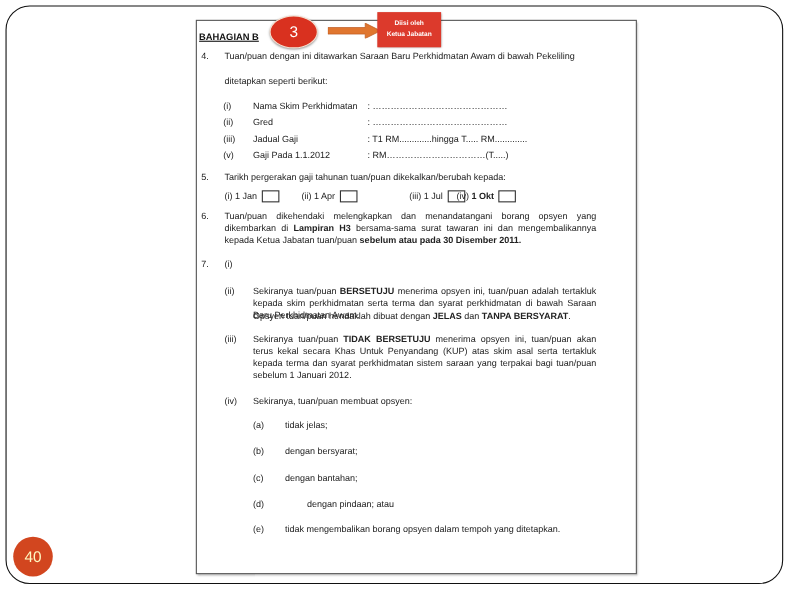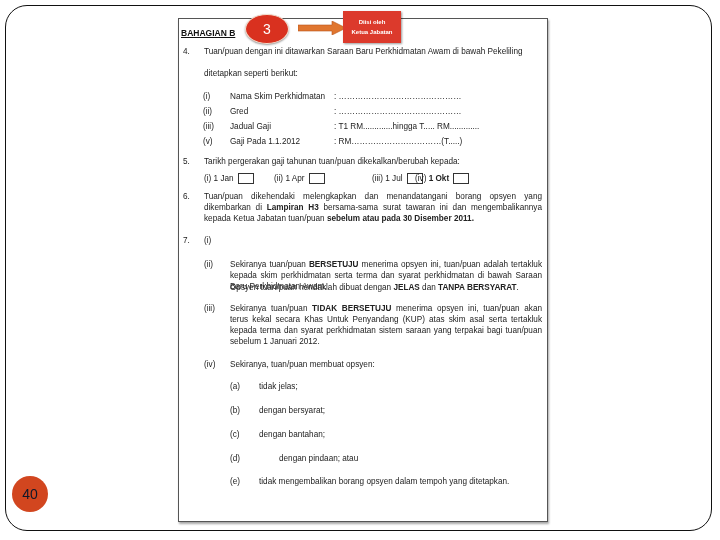--- a/index.html
+++ b/index.html
@@ -1,19 +1,19 @@
 <!DOCTYPE html>
 <html><head>
 <meta charset="utf-8">
 <style>
   html, body { margin:0; padding:0; }
   body { width:720px; height:540px; background:#ffffff; position:relative; overflow:hidden; font-family:"Liberation Sans", sans-serif; }
   .slide-frame { position:absolute; left:5px; top:5px; width:707px; height:526px; border:1.5px solid #111; border-radius:22px; box-sizing:border-box; }
-  .page-badge { position:absolute; left:12px; top:476px; width:36px; height:36px; border-radius:50%; background:#d2461f; color:#0f172a; font-size:14px; display:flex; align-items:center; justify-content:center; }
-  .doc { position:absolute; left:178px; top:18px; width:370px; height:504px; border:1px solid #555; box-sizing:border-box; background:#fff; box-shadow:1px 2px 2px rgba(0,0,0,0.35); }
+  .page-badge { position:absolute; left:12px; top:488px; width:36px; height:36px; border-radius:50%; background:#d2461f; color:#fef9c3; font-size:14px; display:flex; align-items:center; justify-content:center; }
+  .doc { position:absolute; left:178px; top:18px; width:401px; height:504px; border:1px solid #555; box-sizing:border-box; background:#fff; box-shadow:1px 2px 2px rgba(0,0,0,0.35); }
   .doc-text { position:absolute; font-size:8.2px; color:#222; line-height:11px; white-space:nowrap; }
   .bold { font-weight:bold; }
   .section-title { position:absolute; left:2px; top:9px; font-size:8.5px; font-weight:bold; text-decoration:underline; color:#111; }
   .circle-3 { position:absolute; left:245px; top:14px; width:42px; height:28px; border-radius:50%; background:#d9311f; color:#fff; font-size:14px; display:flex; align-items:center; justify-content:center; border:1.5px solid #f5e0d0; box-shadow:0 1px 2px rgba(0,0,0,0.4); }
   .arrow { position:absolute; left:298px; top:21px; width:48px; height:14px; }
   .callout { position:absolute; left:343px; top:11px; width:58px; height:32px; background:#dc3a2c; color:#fff; font-size:6px; font-weight:bold; display:flex; flex-direction:column; align-items:center; justify-content:center; line-height:10px; box-shadow:1px 1px 2px rgba(0,0,0,0.4); }
   .checkbox { display:inline-block; width:16px; height:11px; border:1px solid #333; vertical-align:middle; margin-left:2px; box-sizing:border-box; }
   .justify { white-space:normal; text-align:justify; }
 </style>
 </head>

